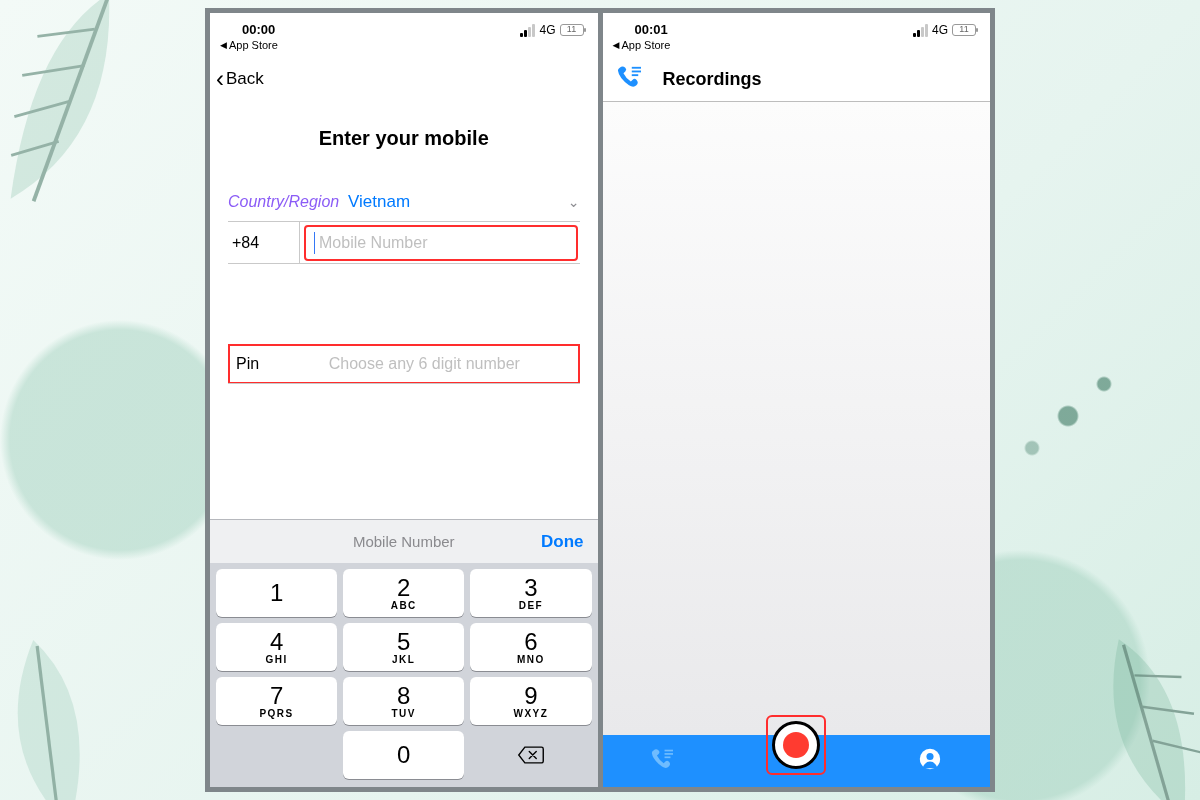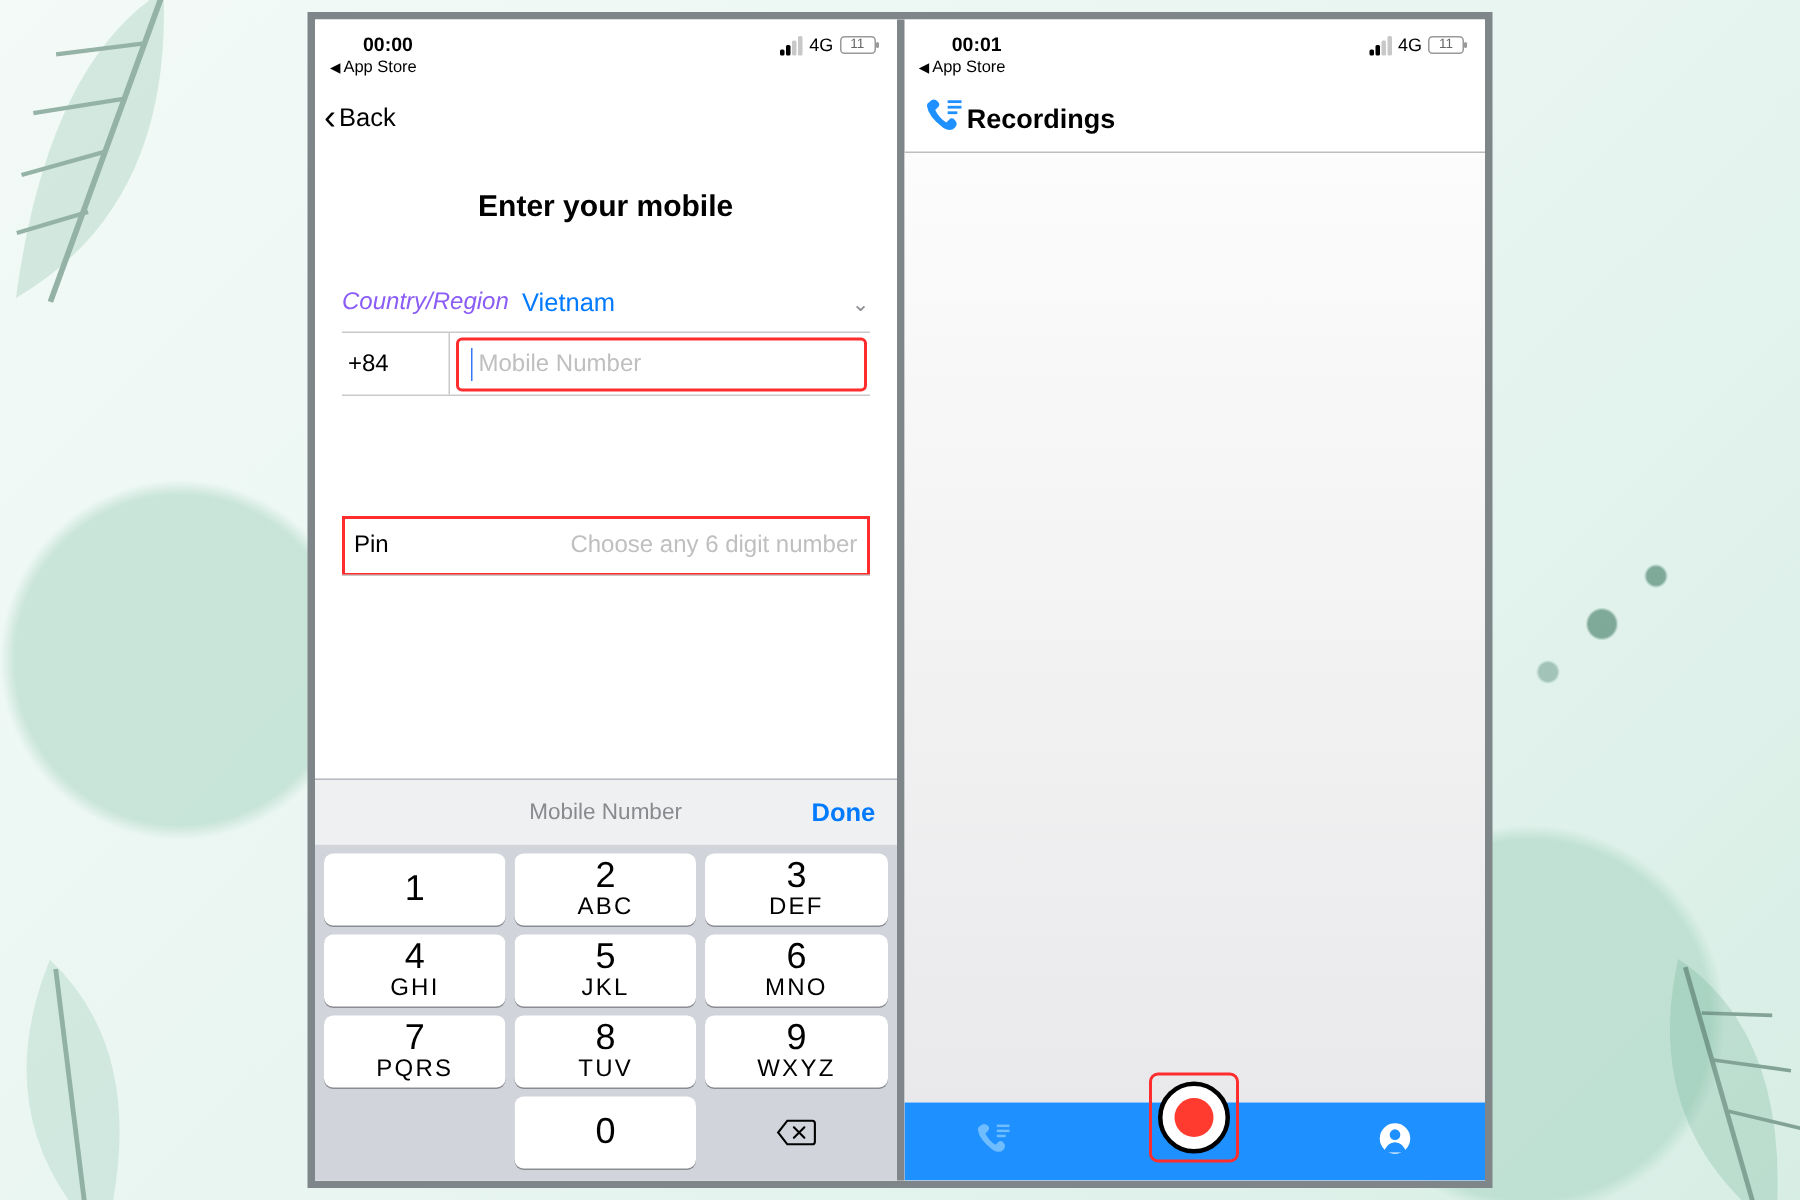--- a/index.html
+++ b/index.html
@@ -61,38 +61,38 @@
   .field-row{display:flex;align-items:center;border-bottom:1px solid #c9c9c9;height:40px;font-size:16px;}
   .field-row .lbl{color:#8b5cf6;width:120px;font-style:italic;}
   .field-link{color:#007aff;font-size:17px;flex:1;display:flex;justify-content:space-between;align-items:center;}
   .field-link .chev-d{color:#8e8e93;font-size:14px;}
   .phone-input-row{display:flex;height:42px;align-items:center;border-bottom:1px solid #c9c9c9;}
   .ccode{width:72px;text-align:left;padding-left:4px;font-size:16px;color:#000;height:100%;display:flex;align-items:center;border-right:1px solid #c9c9c9;}
   .mobile-wrap{flex:1;height:36px;border:2px solid #ff2d2d;border-radius:4px;margin:2px 2px 2px 4px;display:flex;align-items:center;padding:0 8px;}
   .caret{width:1px;height:22px;background:#3478f6;margin-right:4px;}
   .placeholder{color:#bfbfbf;font-size:16px;}
   .pin-row{margin-top:80px;display:flex;align-items:center;border:2px solid #ff2d2d;border-radius:0;border-bottom-left-radius:0;height:40px;padding:0 6px;}
-  .pin-row .placeholder{flex:1;text-align:right;padding-left:18px;}
+  .pin-row .placeholder{flex:1;text-align:center;padding-left:18px;}
   .pin-underline{border-bottom:1px solid #c9c9c9; margin-top:-1px}
 
   
   .kbar{height:44px;background:#eff0f2;border-top:1px solid #b6b8bd;display:flex;align-items:center;justify-content:center;position:relative;}
   .kbar-label{color:#8a8a8e;font-size:15px;}
   .kbar-done{position:absolute;right:14px;color:#007aff;font-size:17px;font-weight:600;}
   .numpad{background:#d1d4da;padding:6px 6px 8px;}
   .np-row{display:flex;gap:6px;margin-bottom:6px;}
   .np-row:last-child{margin-bottom:0;}
   .key{flex:1;background:#fff;border-radius:6px;box-shadow:0 1px 0 #8a8c92;height:48px;display:flex;flex-direction:column;align-items:center;justify-content:center;}
   .key.blank{background:transparent;box-shadow:none;}
   .key .num{font-size:24px;font-weight:400;line-height:1;}
-  .key .letters{font-size:16px;font-weight:400;letter-spacing:1.5px;color:#000;}
+  .key .letters{font-size:10px;font-weight:700;letter-spacing:1.5px;color:#000;}
   .key.del svg{width:28px;height:20px;}
 
   
-  .b-head{height:44px;display:flex;align-items:center;gap:2px;padding:0 12px;}
+  .b-head{height:44px;display:flex;align-items:center;gap:20px;padding:0 12px;}
   .b-head .icon svg{width:28px;height:24px;}
   .b-title{font-size:18px;font-weight:700;}
   .b-sep{height:1px;background:#bdbdbd;margin:0 0 0 0;}
   .b-body{flex:1;background:linear-gradient(#fcfcfc,#e9e9eb);} 
   .b-tab{height:52px;background:#1e90ff;display:flex;align-items:center;justify-content:space-around;}
   .b-tab .tabicon svg{width:26px;height:22px;}
   .record-wrap{position:relative;width:56px;height:56px;margin-top:-32px;}
   .record-ring{position:absolute;inset:4px;border:3px solid #000;border-radius:50%;background:#fff;display:flex;align-items:center;justify-content:center;}
   .record-dot{width:26px;height:26px;border-radius:50%;background:#ff3b30;}
   .record-hi{position:absolute;inset:-2px;border:2px solid #ff2d2d;border-radius:6px;}

